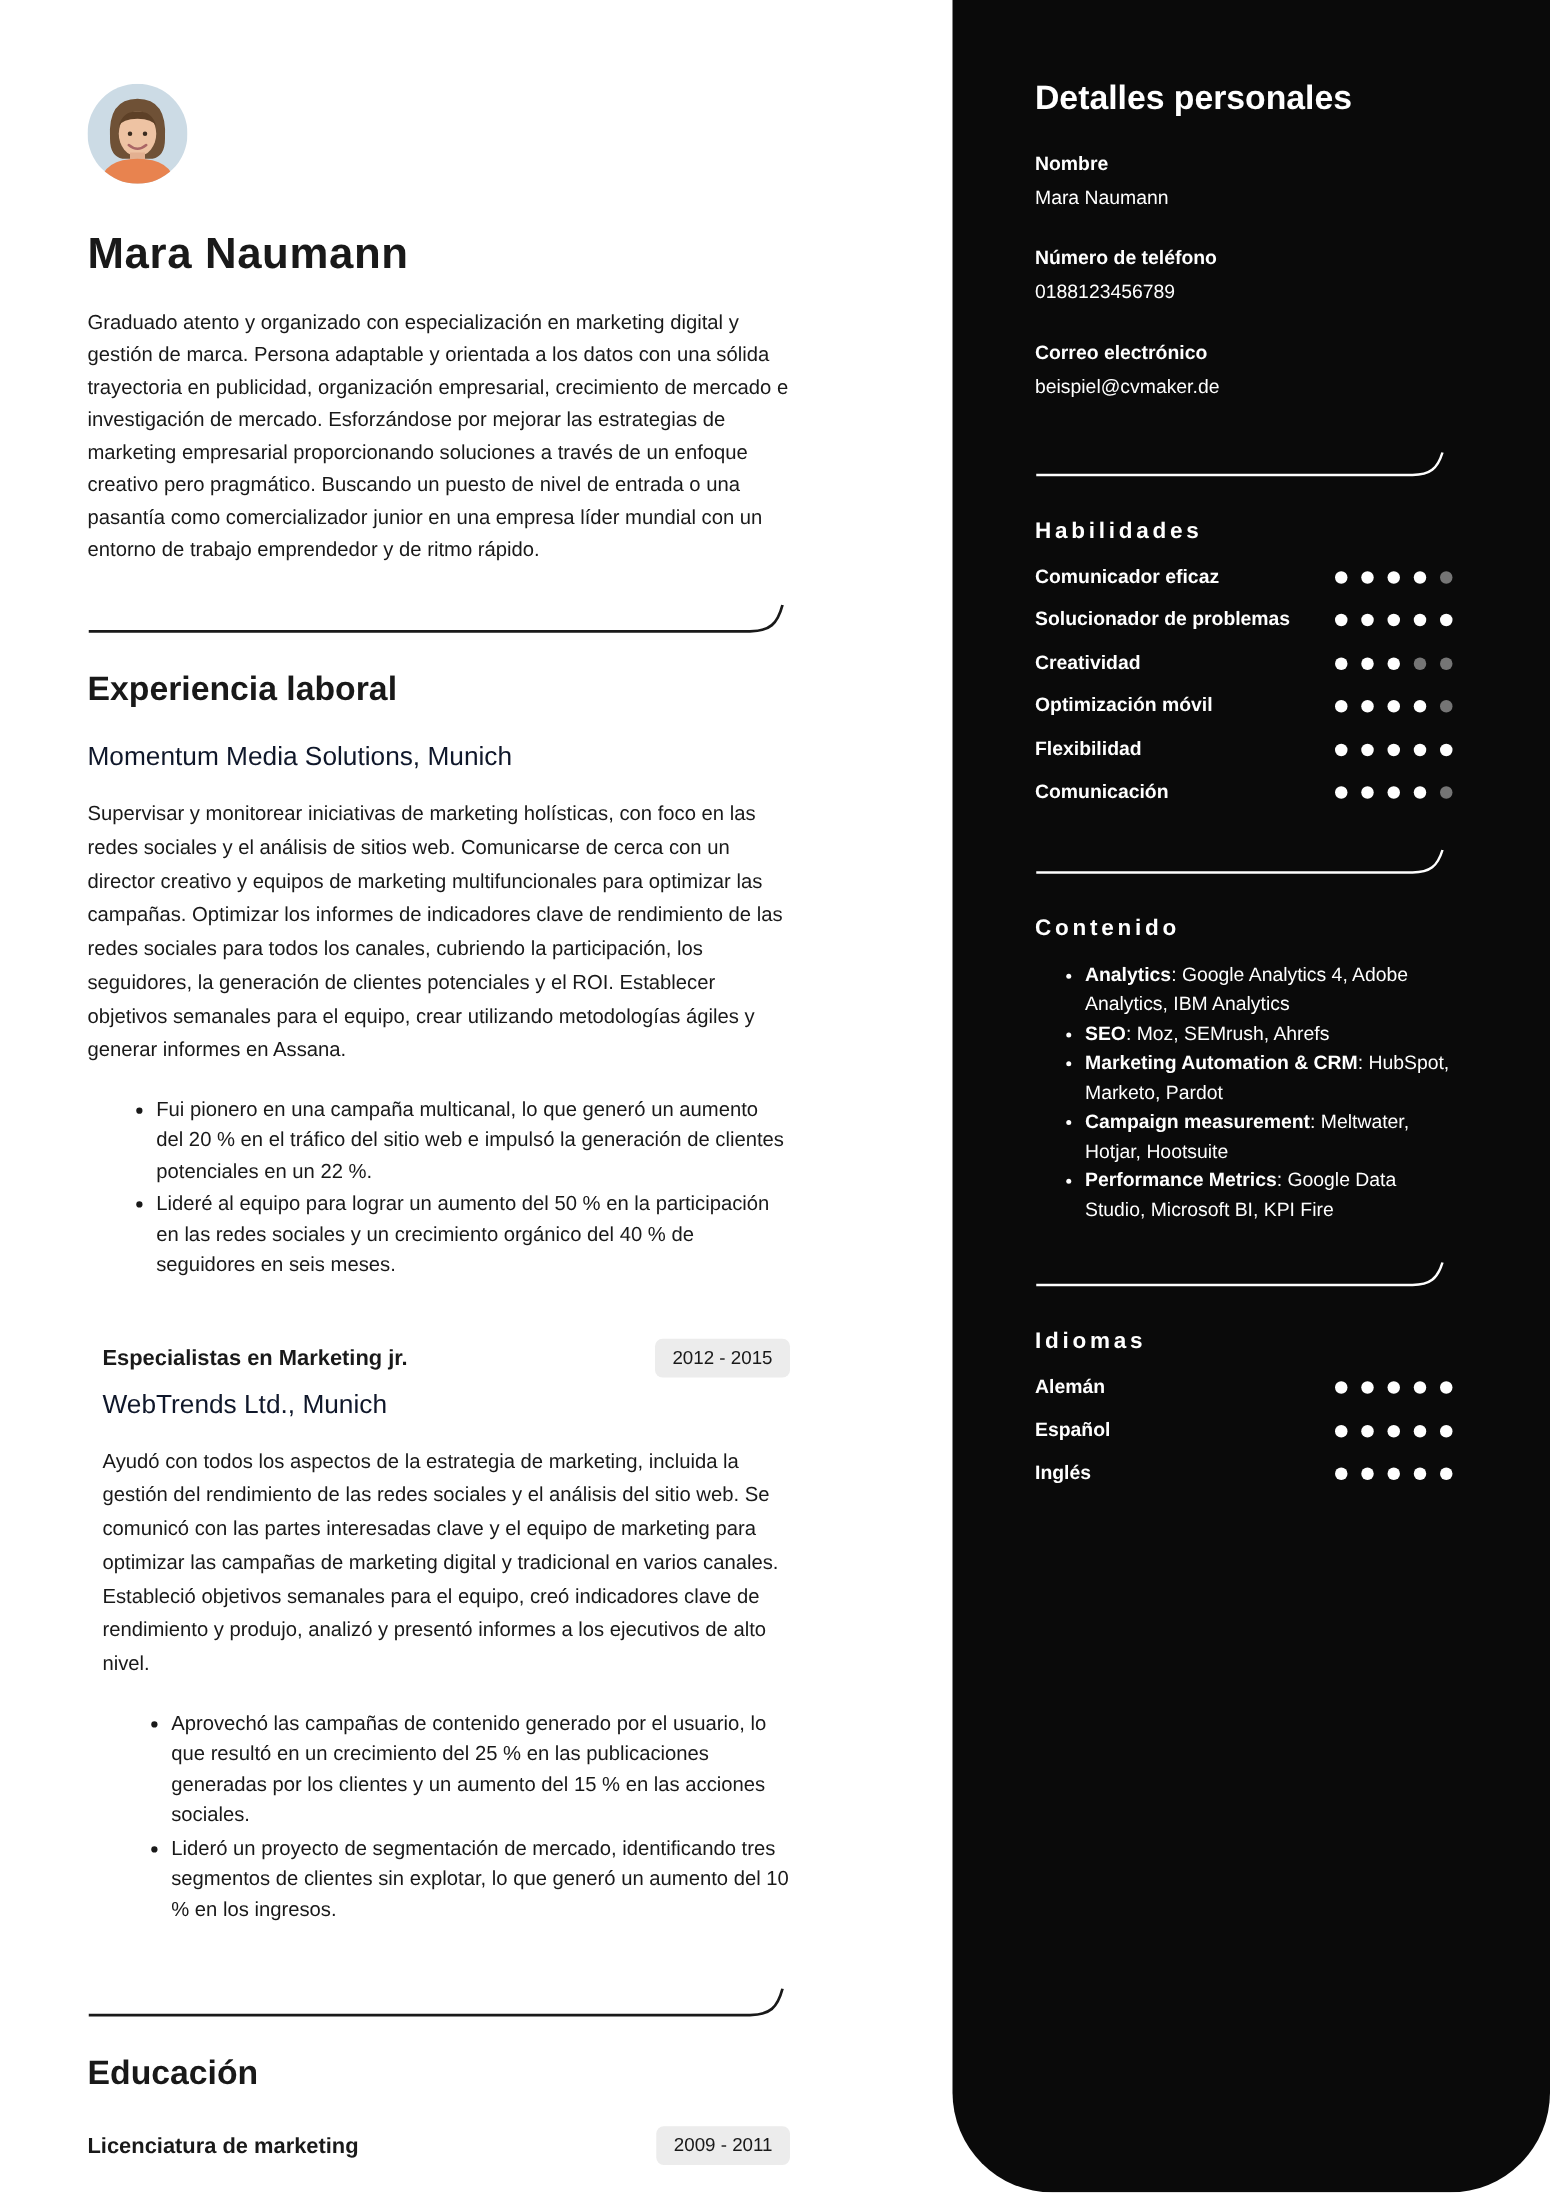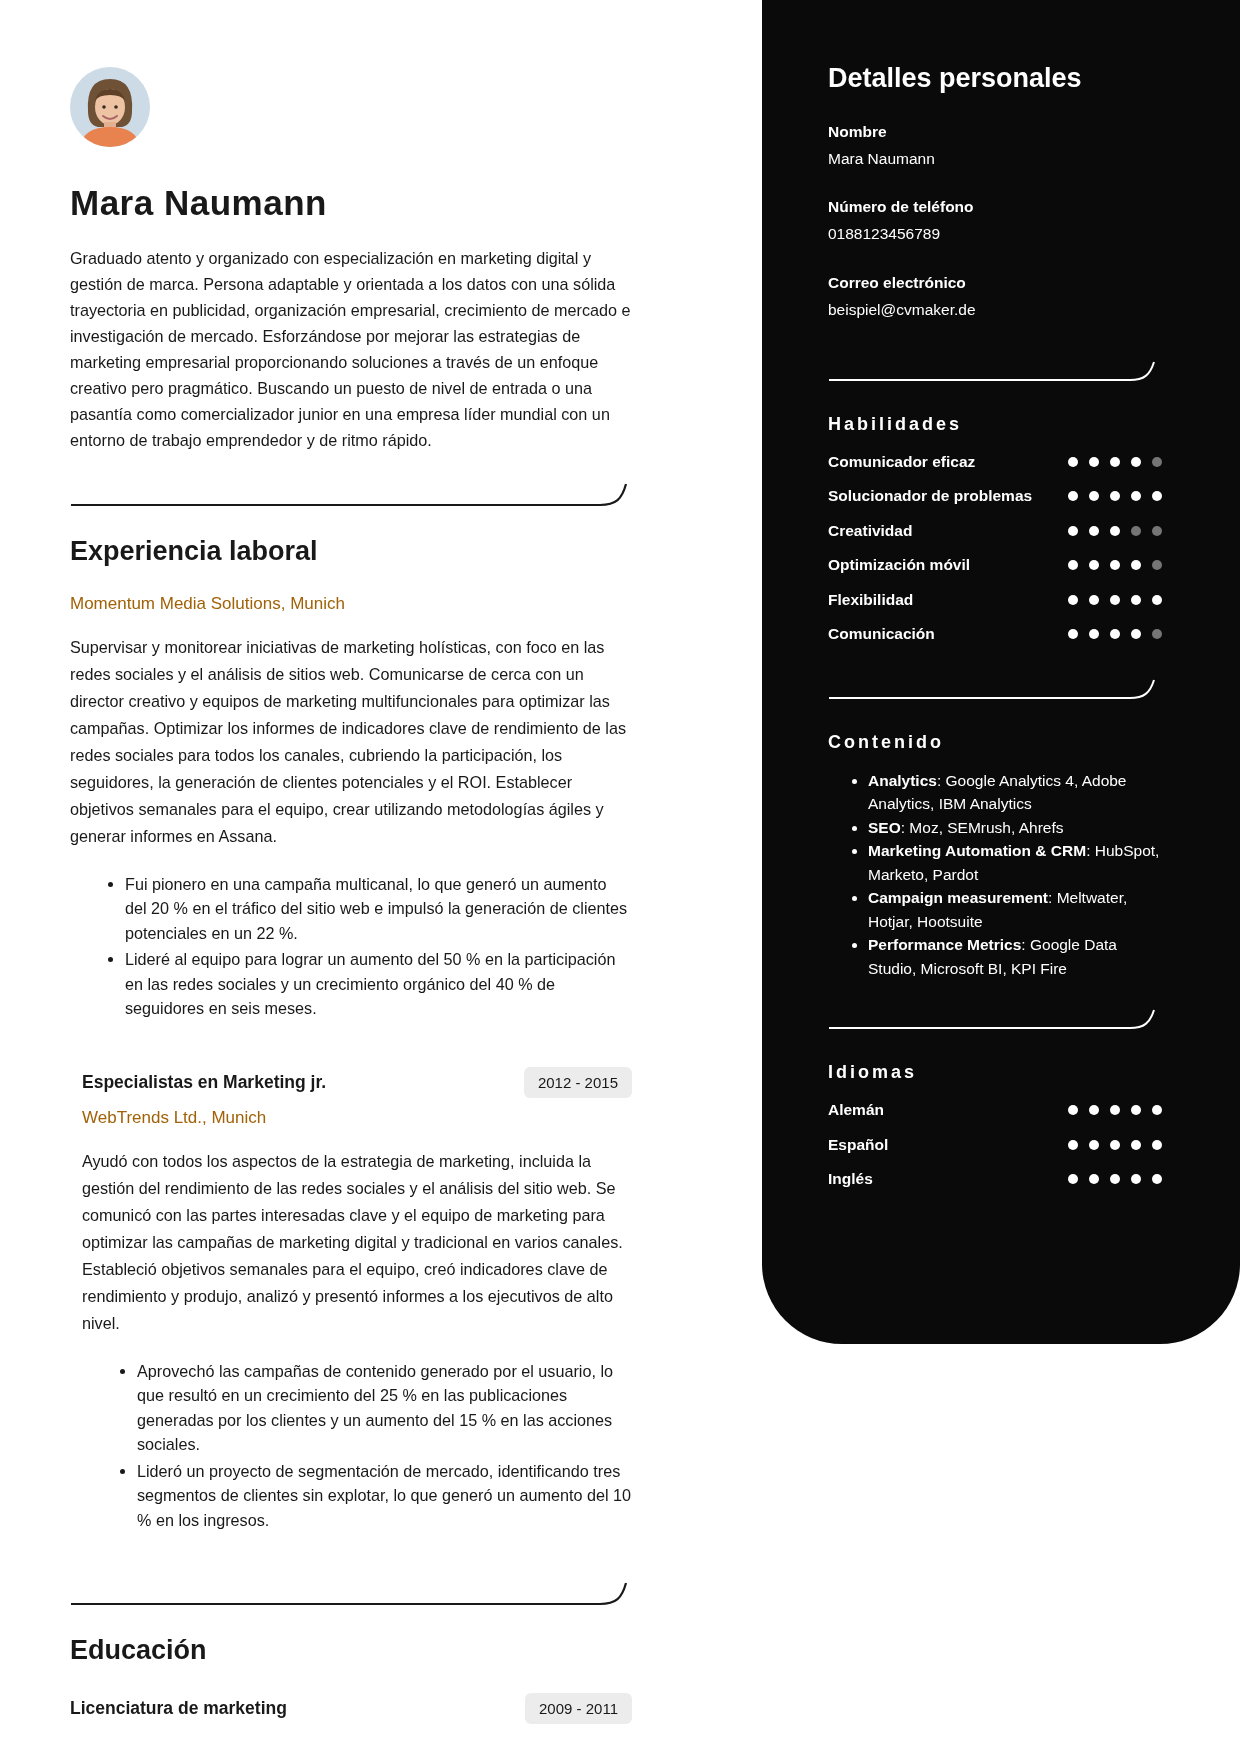--- a/index.html
+++ b/index.html
@@ -1,21 +1,21 @@
 <!DOCTYPE html>
 <html style="--sidebar-bg: #0a0a0a; --sidebar-text: #ffffff; --text: #191919; --badge-bg: #ececec; --dot-on: #ffffff; --dot-off: #757575;"><head>
 <meta charset="utf-8">
 <style>
   html,body{margin:0;padding:0;background:#fff;}
   body{font-family:"Liberation Sans", sans-serif; color:var(--text,#191919);}
   .page{position:relative;width:1240px;height:1754px;background:#fff;overflow:hidden;}
 
   
   .sidebar{
-    position:absolute;top:0;left:762px;right:0;height:1344px;
+    position:absolute;top:0;left:762px;right:0;height:1754px;
     background:var(--sidebar-bg,#0a0a0a);
     border-radius:0 0 80px 80px;
     padding:63px 78px 0 66px;
     box-sizing:border-box;
     color:var(--sidebar-text,#ffffff);
   }
   .s-title{font-size:27px;font-weight:700;margin:0;line-height:1.15;}
   .field{margin-top:28px;}
   .f-label{font-weight:700;font-size:15.5px;line-height:1.3;}
   .f-value{font-size:15.5px;margin-top:7px;line-height:1.3;}
@@ -36,21 +36,21 @@
   .avatar{margin-top:67px;width:80px;height:80px;display:block;}
   .name{font-size:35px;font-weight:700;margin:36px 0 0 0;line-height:1.15;letter-spacing:0.5px;}
   .summary{font-size:16.2px;line-height:26px;margin:22px 0 0 0;}
   .ldiv{display:block;margin-top:28px;}
   .h2{font-size:27px;font-weight:700;margin:28px 0 0 0;line-height:1.2;}
   .job{margin-top:26px;}
   .job + .job, .job.gap{margin-top:46px;margin-left:12px;}
   .job-head{display:flex;justify-content:space-between;align-items:center;}
   .job-title{font-size:17.5px;font-weight:700;margin:0;line-height:1.3;}
   .badge{background:var(--badge-bg,#ececec);border-radius:6px;padding:7px 14px;font-size:15px;white-space:nowrap;}
-  .company{font-size:17px;margin-top:10px;color:#a16207;}
+  .company{font-size:21px;margin-top:10px;color:#0f172a;}
   .desc{font-size:16.2px;line-height:27px;margin:20px 0 0 0;}
   .bullets{margin:22px 0 0 0;padding-left:55px;font-size:16.2px;line-height:24.5px;}
   .bullets li{margin:0 0 2px 0;}
 </style>
 </head>
 <body>
 
 <div class="page">
 
   <main class="left">

